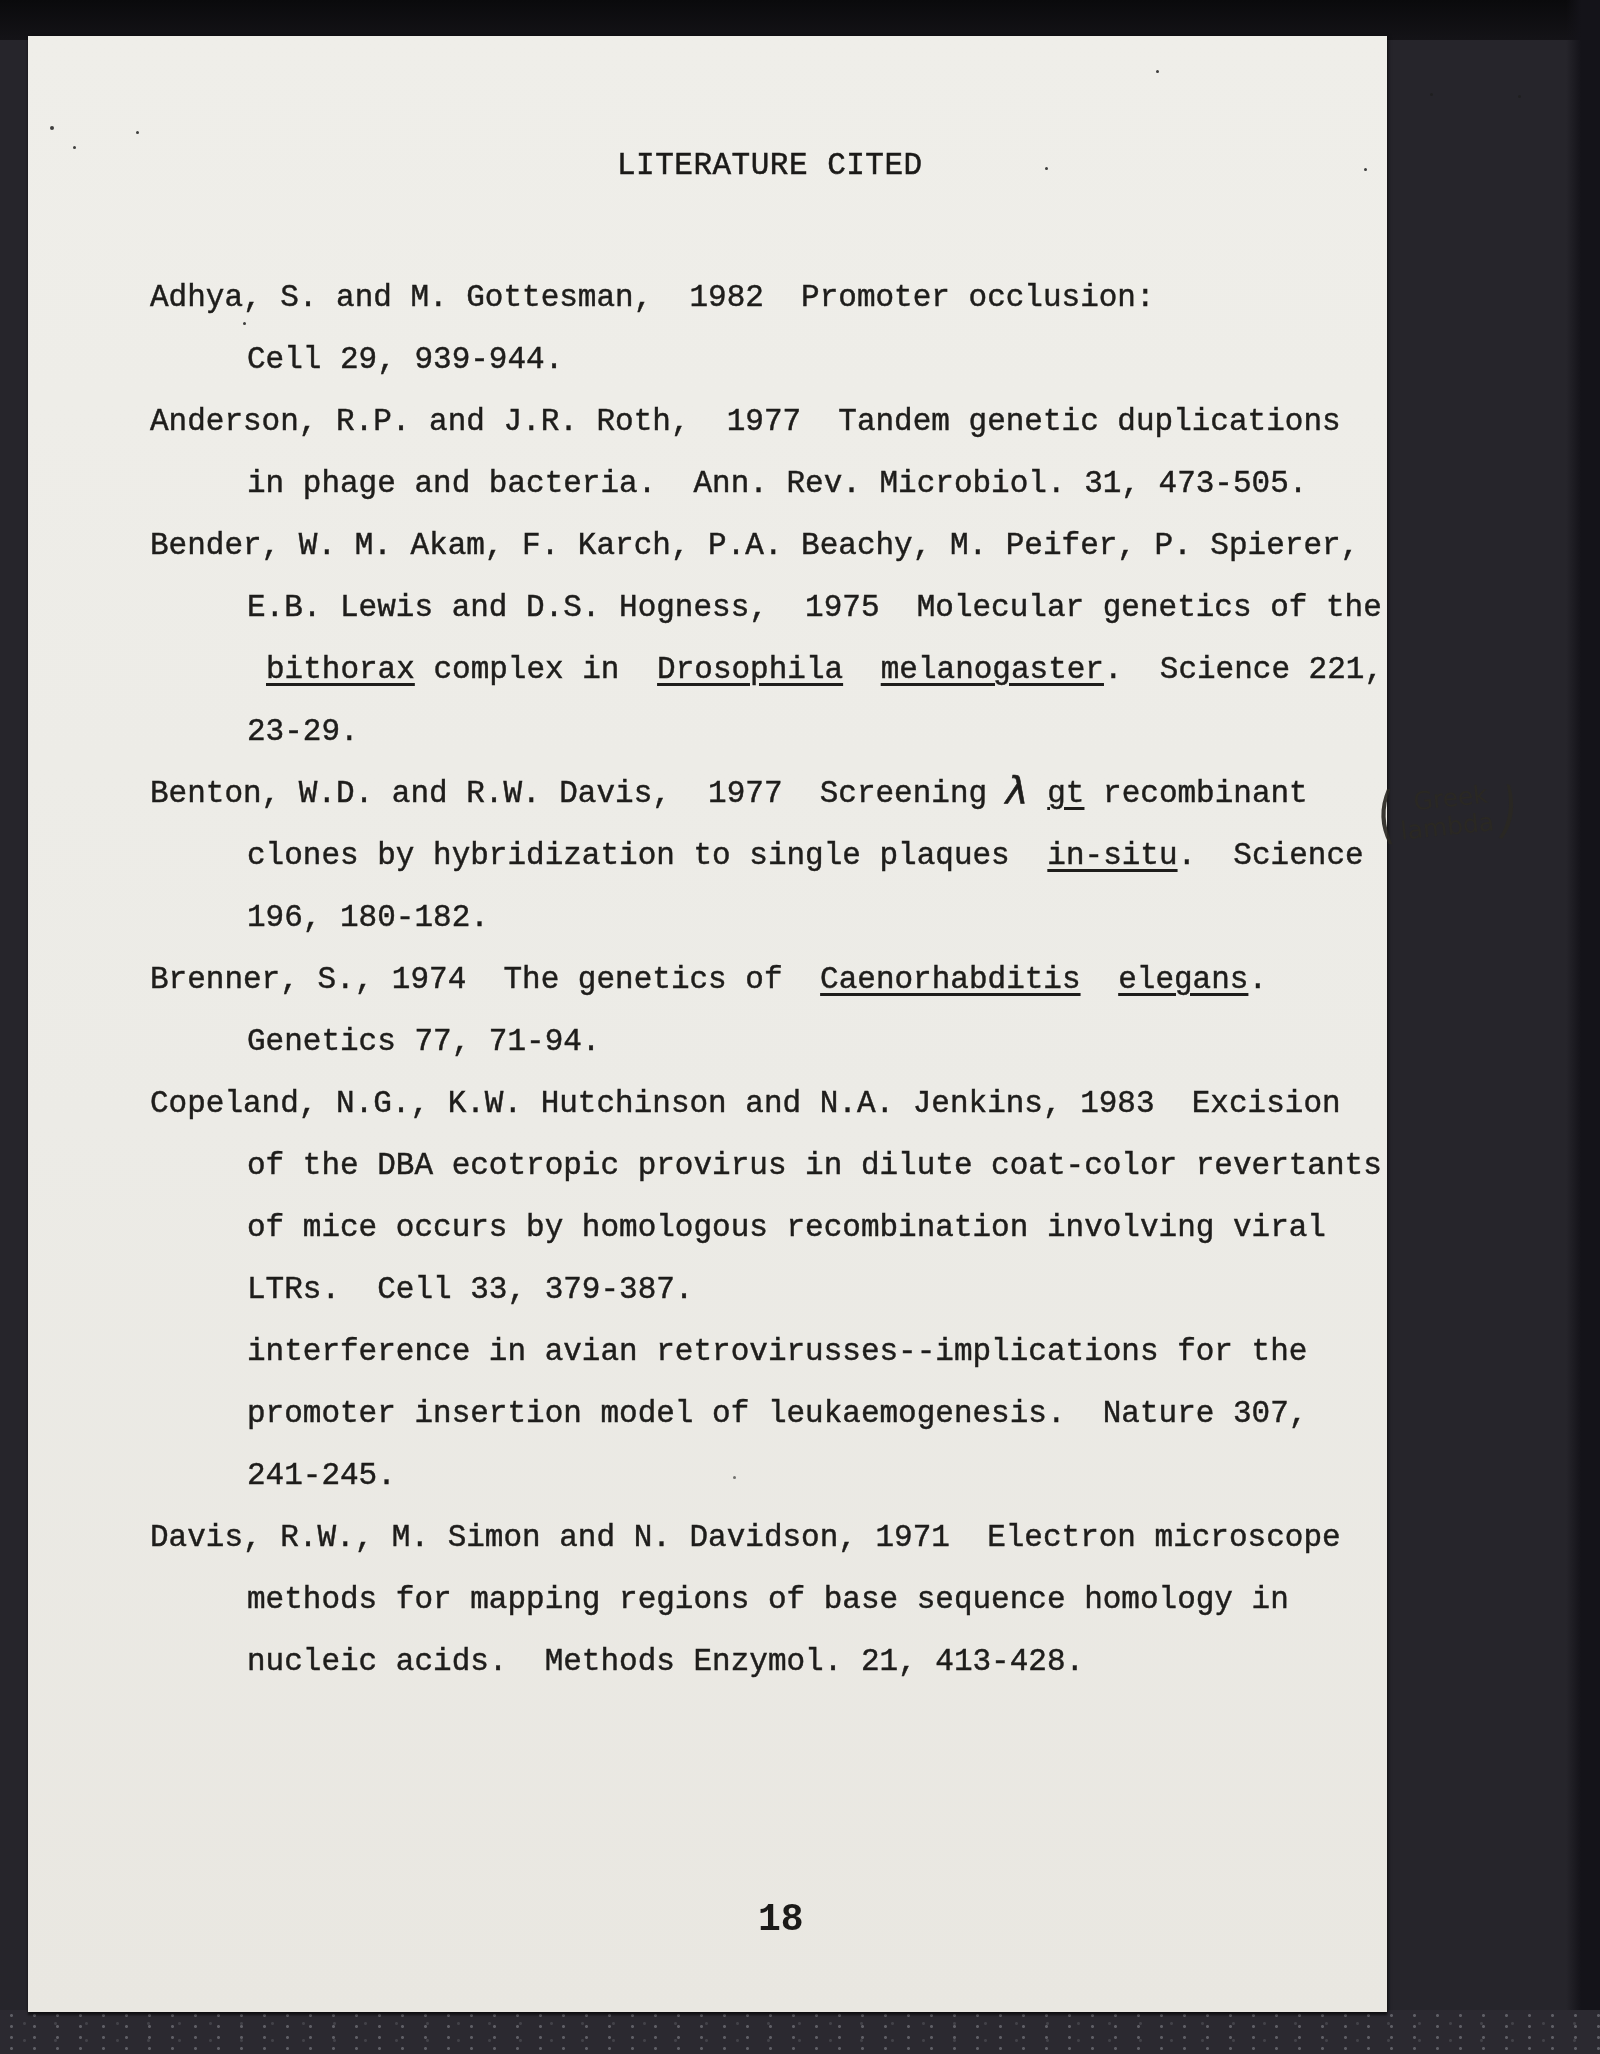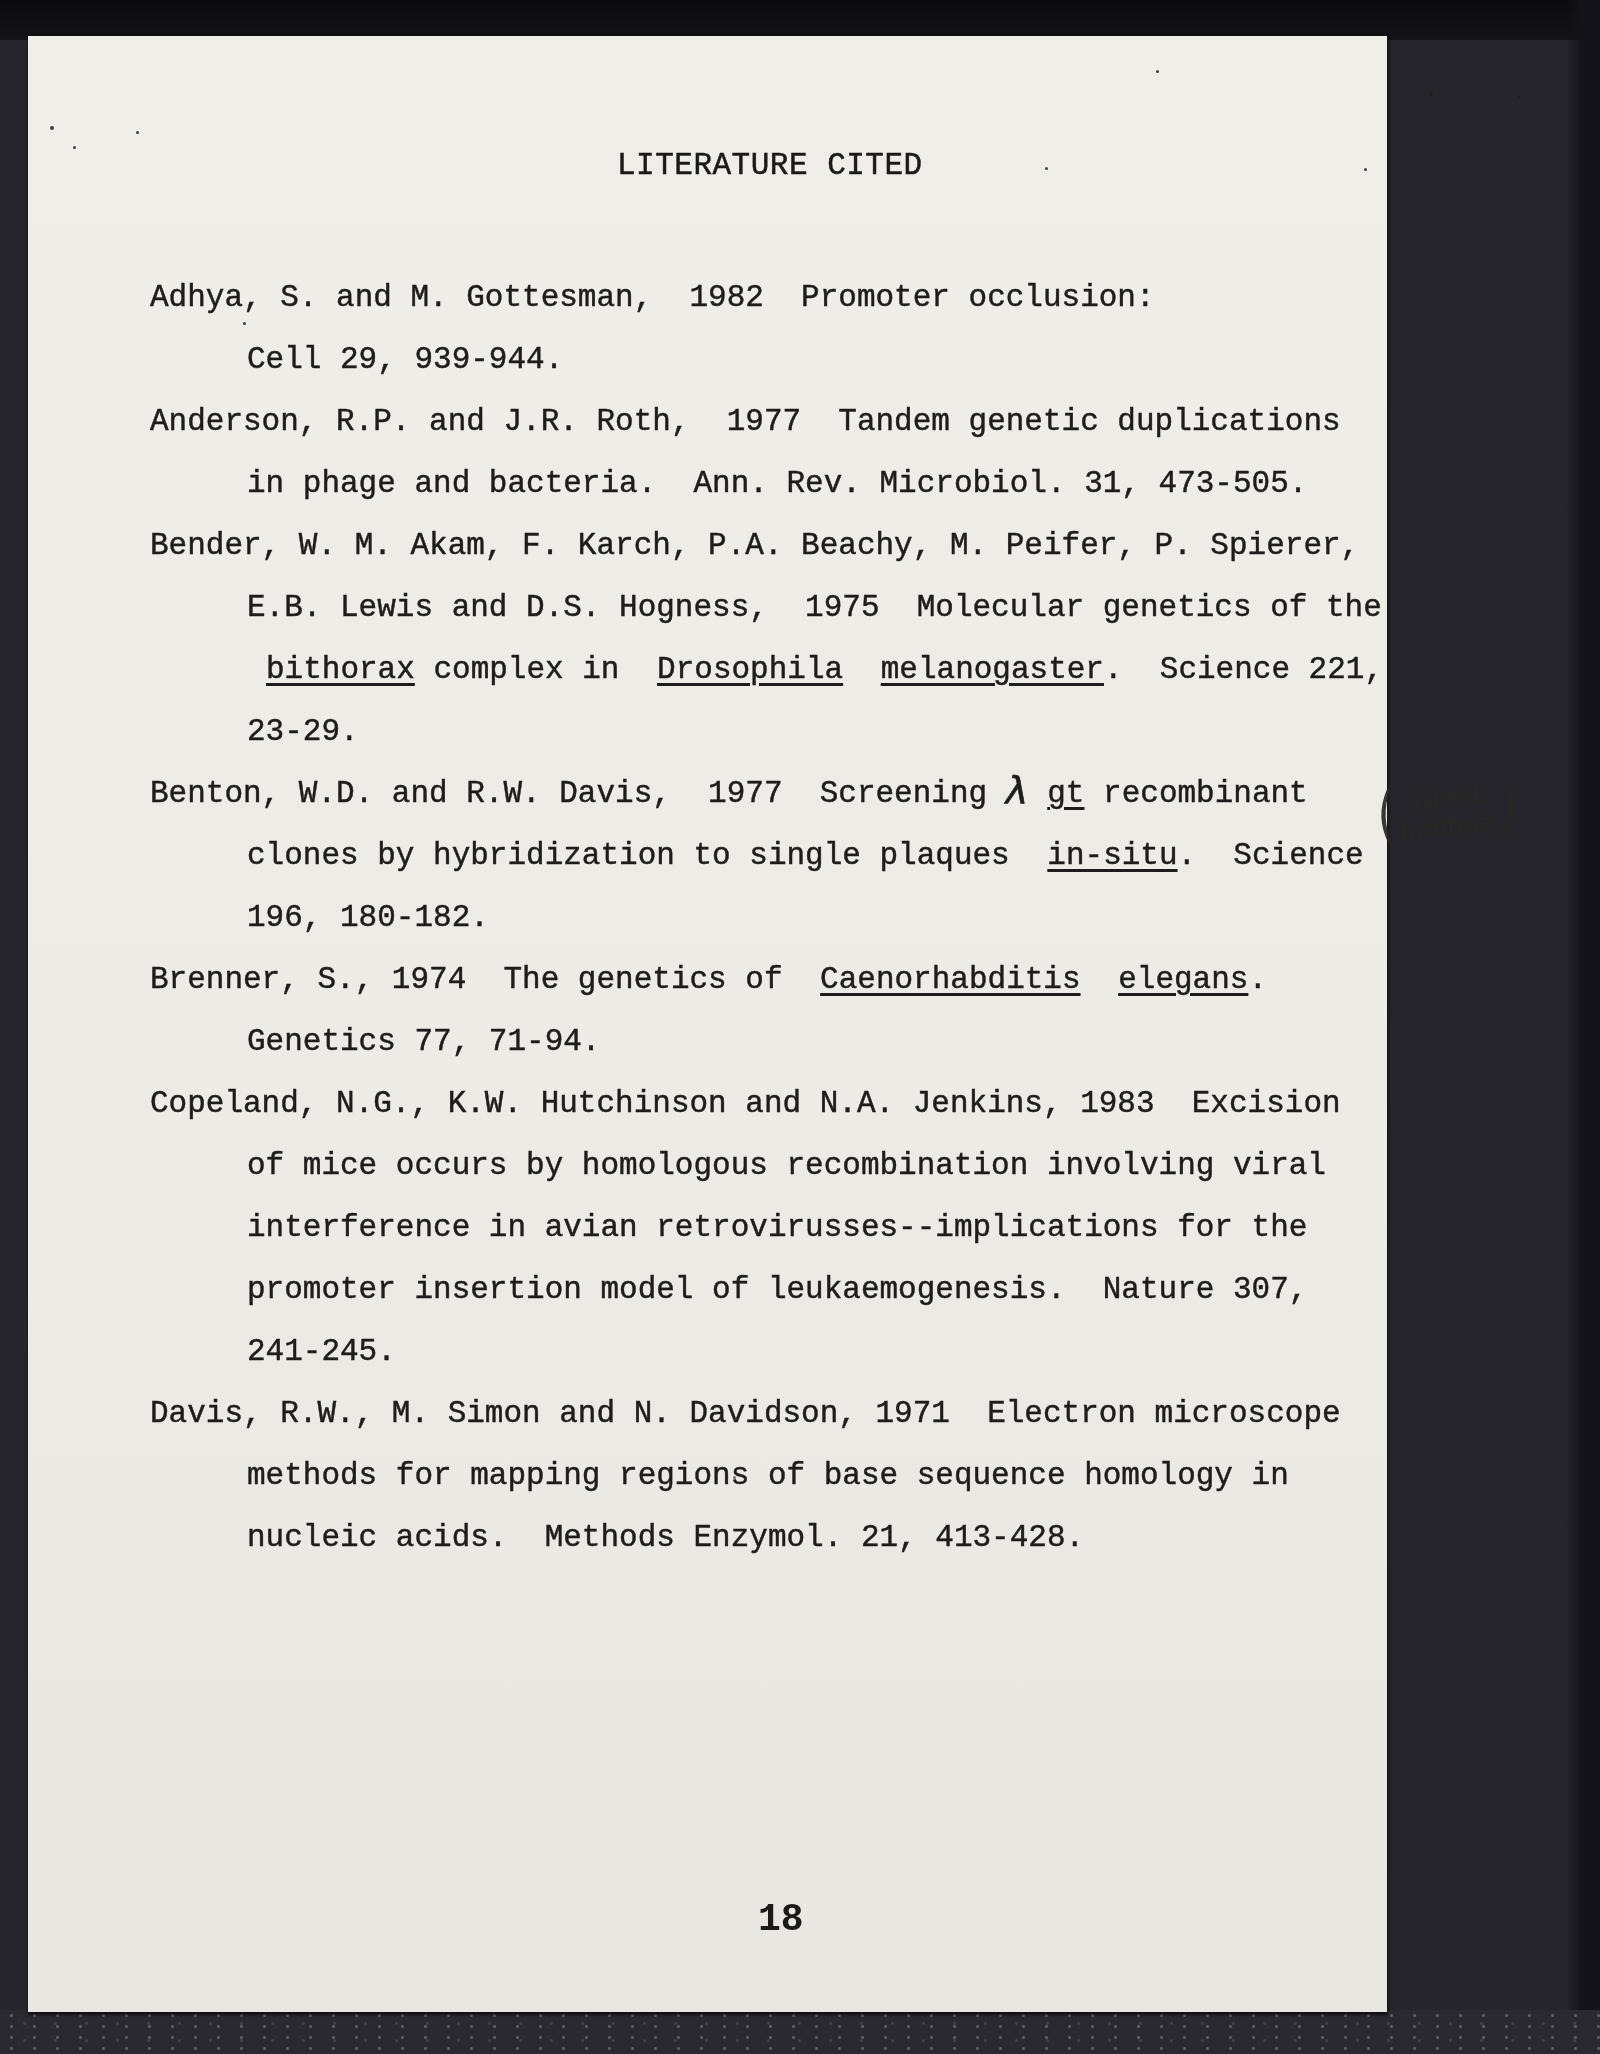--- a/index.html
+++ b/index.html
@@ -110,21 +110,23 @@
         <div class="line"><span>Benton, W.D. and R.W. Davis,  1977  Screening </span><span class="lambda">λ</span><span class="u">gt</span><span> recombinant</span></div>
         <div class="line indent"><span>clones by hybridization to single plaques </span><span class="u">in-situ</span><span>.  Science</span></div>
         <div class="line indent"><span>196, 180-182.</span></div>
       </div>
       <div>
         <div class="line"><span>Brenner, S., 1974  The genetics of </span><span class="u">Caenorhabditis</span><span> </span><span class="u">elegans</span><span>.</span></div>
         <div class="line indent"><span>Genetics 77, 71-94.</span></div>
       </div>
       <div>
         <div class="line"><span>Copeland, N.G., K.W. Hutchinson and N.A. Jenkins, 1983  Excision</span></div>
+        <div class="line indent"><span>of the DBA ecotropic provirus in dilute coat-color revertants</span></div>
         <div class="line indent"><span>of mice occurs by homologous recombination involving viral</span></div>
+        <div class="line indent"><span>LTRs.  Cell 33, 379-387.</span></div>
       </div>
       <div>
         <div class="line indent"><span>interference in avian retrovirusses--implications for the</span></div>
         <div class="line indent"><span>promoter insertion model of leukaemogenesis.  Nature 307,</span></div>
         <div class="line indent"><span>241-245.</span></div>
       </div>
       <div>
         <div class="line"><span>Davis, R.W., M. Simon and N. Davidson, 1971  Electron microscope</span></div>
         <div class="line indent"><span>methods for mapping regions of base sequence homology in</span></div>
         <div class="line indent"><span>nucleic acids.  Methods Enzymol. 21, 413-428.</span></div>

